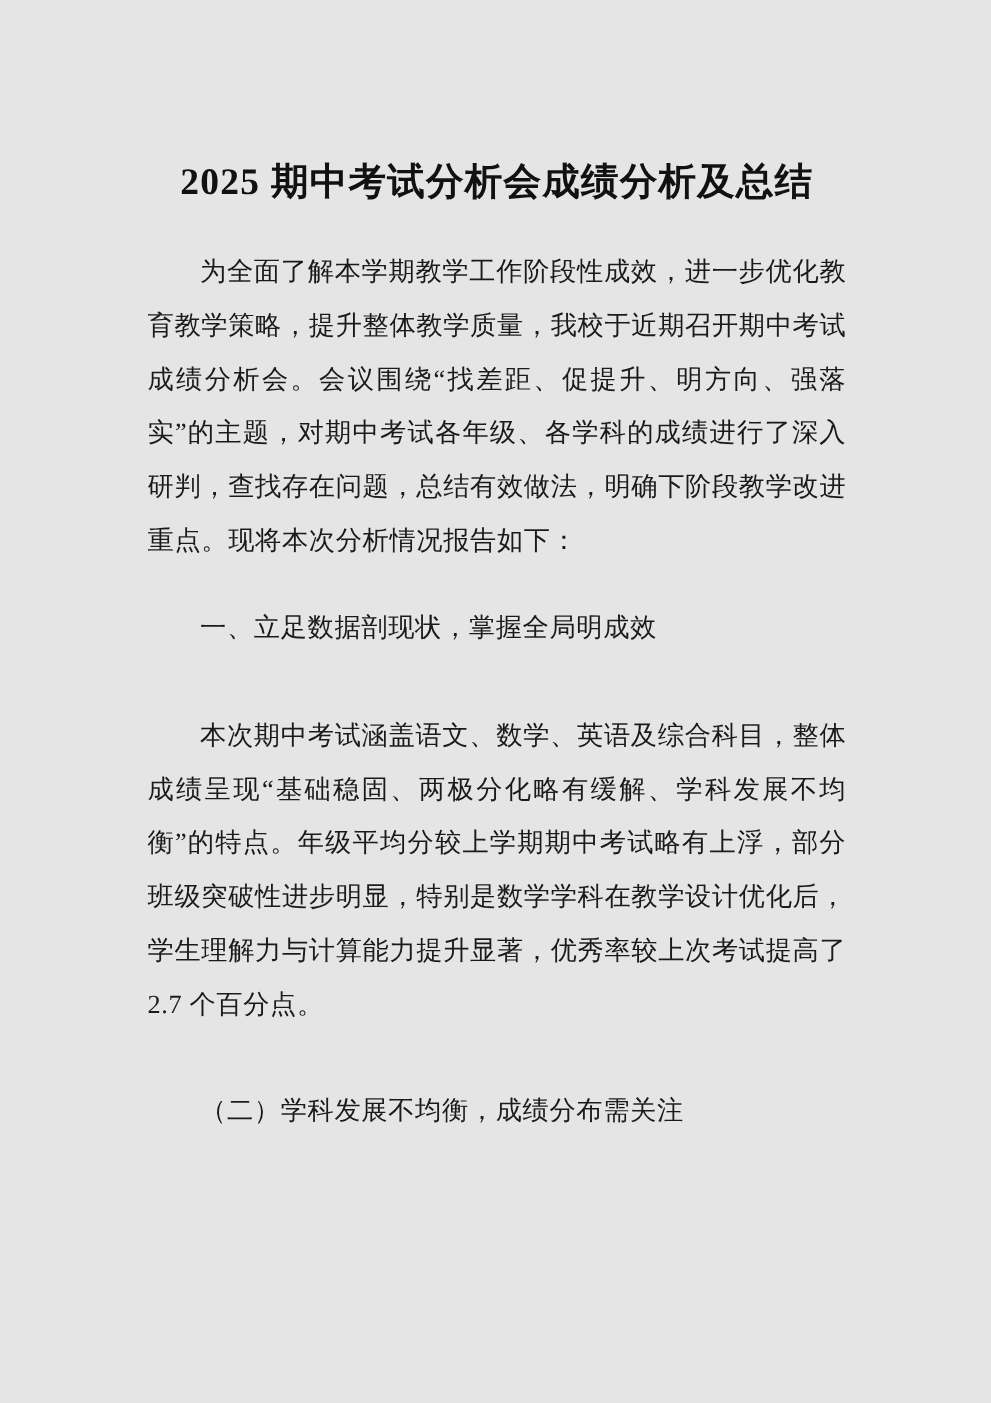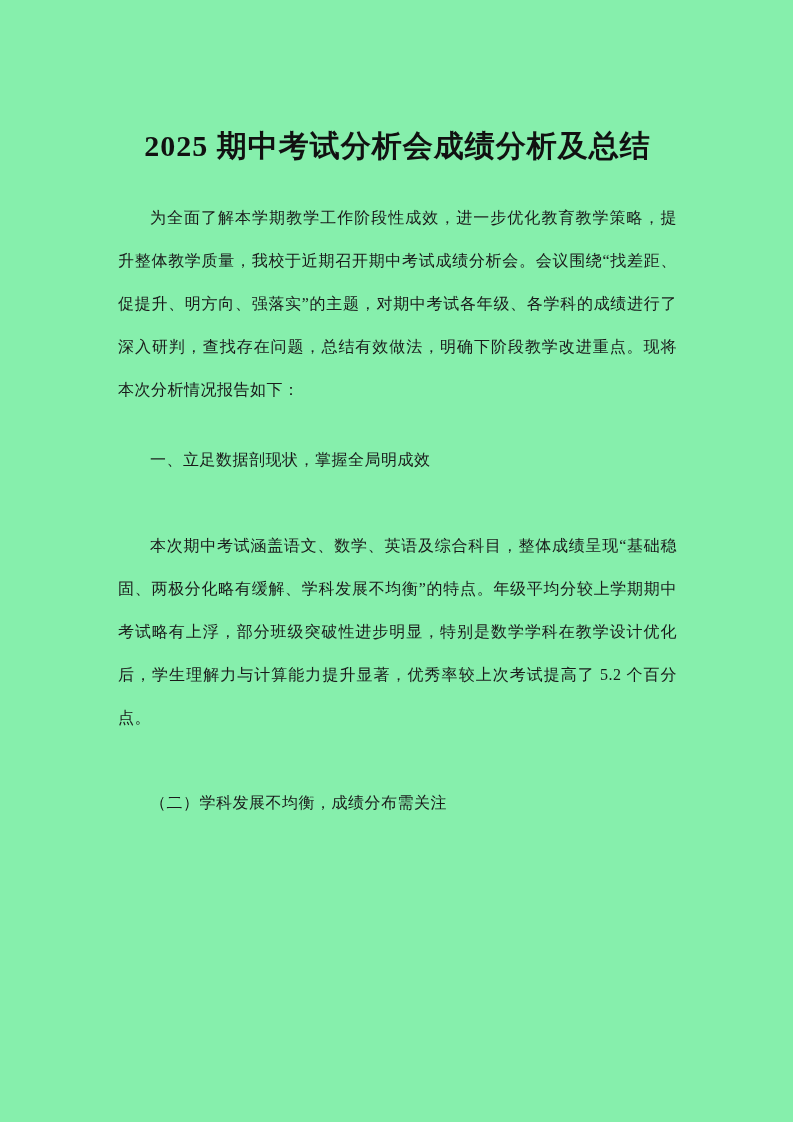--- a/index.html
+++ b/index.html
@@ -5,39 +5,39 @@
   html, body {
     margin: 0;
     padding: 0;
     background: #ffffff;
   }
   .page {
     position: relative;
     width: 793px;
     height: 1122px;
     margin: 0 auto;
-    background: #86efac;
+    background: #e5e5e5;
     box-sizing: border-box;
     padding: 122px 116px 0 118px;
     color: #1a1a1a;
     font-family: "Liberation Serif", "DejaVu Serif", serif;
     overflow: hidden;
   }
   .doc-title {
     margin: 0 0 26px 0;
     font-size: 30px;
     font-weight: 700;
     line-height: 48px;
     text-align: center;
     letter-spacing: 1px;
     color: #111111;
   }
   .body-text {
     margin: 0;
-    font-size: 16px;
+    font-size: 21px;
     font-weight: 400;
     line-height: 43px;
     letter-spacing: 0.5px;
     text-indent: 2em;
     text-align: justify;
     color: #1a1a1a;
   }
   .para-first { margin-top: 0; }
   .heading-level1 { margin-top: 27px; }
   .heading-level2a { margin-top: 44px; }
@@ -48,16 +48,16 @@
 <body>
 
 <div class="page">
   <h1 class="doc-title">2025 期中考试分析会成绩分析及总结</h1>
 
   <p class="body-text para-first">为全面了解本学期教学工作阶段性成效，进一步优化教育教学策略，提升整体教学质量，我校于近期召开期中考试成绩分析会。会议围绕“找差距、促提升、明方向、强落实”的主题，对期中考试各年级、各学科的成绩进行了深入研判，查找存在问题，总结有效做法，明确下阶段教学改进重点。现将本次分析情况报告如下：</p>
 
   <h2 class="body-text heading-level1">一、立足数据剖现状，掌握全局明成效</h2>
 
 
-  <p class="body-text para-second">本次期中考试涵盖语文、数学、英语及综合科目，整体成绩呈现“基础稳固、两极分化略有缓解、学科发展不均衡”的特点。年级平均分较上学期期中考试略有上浮，部分班级突破性进步明显，特别是数学学科在教学设计优化后，学生理解力与计算能力提升显著，优秀率较上次考试提高了 5.2 个百分点。</p>
+  <p class="body-text para-second">本次期中考试涵盖语文、数学、英语及综合科目，整体成绩呈现“基础稳固、两极分化略有缓解、学科发展不均衡”的特点。年级平均分较上学期期中考试略有上浮，部分班级突破性进步明显，特别是数学学科在教学设计优化后，学生理解力与计算能力提升显著，优秀率较上次考试提高了 2.7 个百分点。</p>
 
   <h3 class="body-text heading-level2b">（二）学科发展不均衡，成绩分布需关注</h3>
 </div>
 
 </body></html>

